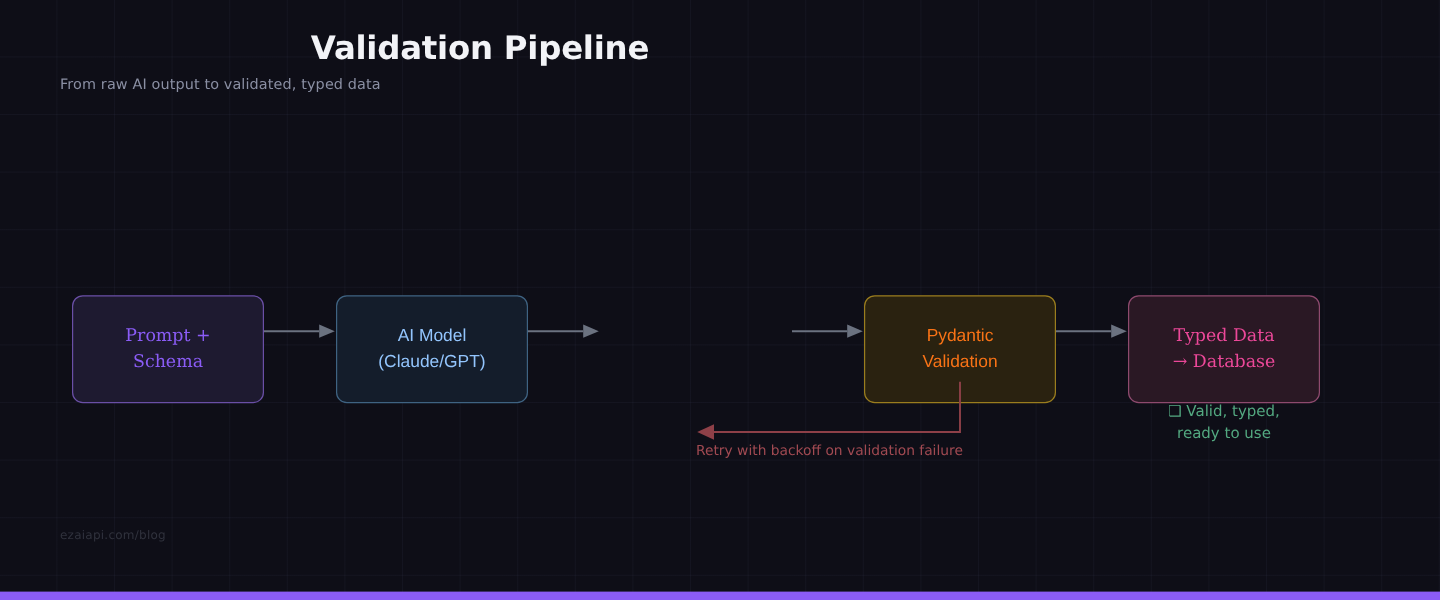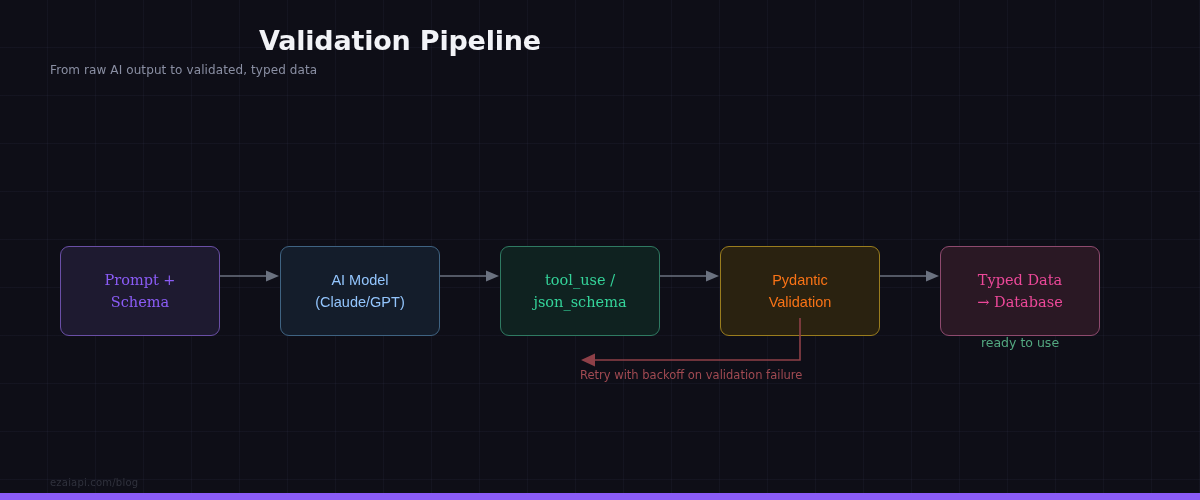--- a/index.html
+++ b/index.html
@@ -111,21 +111,21 @@
     text-align: center;
     font-size: 12.5px;
     line-height: 1.45;
     color: #53a880;
   }
   #valid-note .nline { display: block; }
 
   #watermark {
     position: absolute;
     left: 50px;
-    top: 477px;
+    top: 441px;
     font-size: 10px;
     color: #30323d;
     letter-spacing: 0.2px;
   }
 
   #bottom-bar {
     position: absolute;
     left: 0;
     bottom: 0;
     width: 1200px;
@@ -146,24 +146,20 @@
   <div class="node" id="node-0">
     <span class="nline">Prompt +</span>
     <span class="nline">Schema</span>
   </div>
 
   <div class="node" id="node-1">
     <span class="nline">AI Model</span>
     <span class="nline">(Claude/GPT)</span>
   </div>
 
-  <div class="node" id="node-2">
-    <span class="nline">tool_use /</span>
-    <span class="nline">json_schema</span>
-  </div>
 
   <div class="node" id="node-3">
     <span class="nline">Pydantic</span>
     <span class="nline">Validation</span>
   </div>
 
   <div class="node" id="node-4">
     <span class="nline">Typed Data</span>
     <span class="nline">→ Database</span>
   </div>
@@ -195,19 +191,22 @@
 
   <div id="retry-path">
     <svg width="230" height="52" viewBox="0 0 230 52">
       <path d="M220,0 L220,42 L15,42" fill="none" stroke="#8e4048" stroke-width="1.6"></path>
       <polygon points="15,35.5 1,42 15,48.5" fill="#8e4048"></polygon>
     </svg>
   </div>
   <div id="retry-label">Retry with backoff on validation failure</div>
 
   <div id="valid-note">
+    <span class="nline">
+      <span>❑ </span><span>Valid, typed,</span>
+    </span>
     <span class="nline">ready to use</span>
   </div>
 
   <div id="watermark">ezaiapi.com/blog</div>
 
   <div id="bottom-bar"></div>
 </div>
 
 </body></html>

